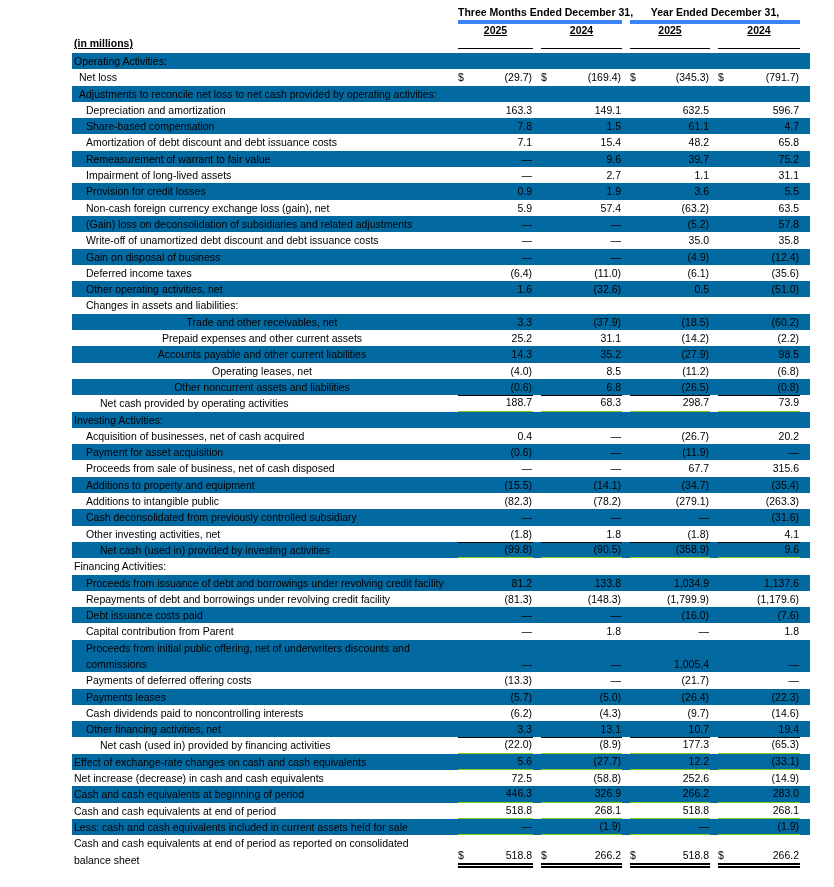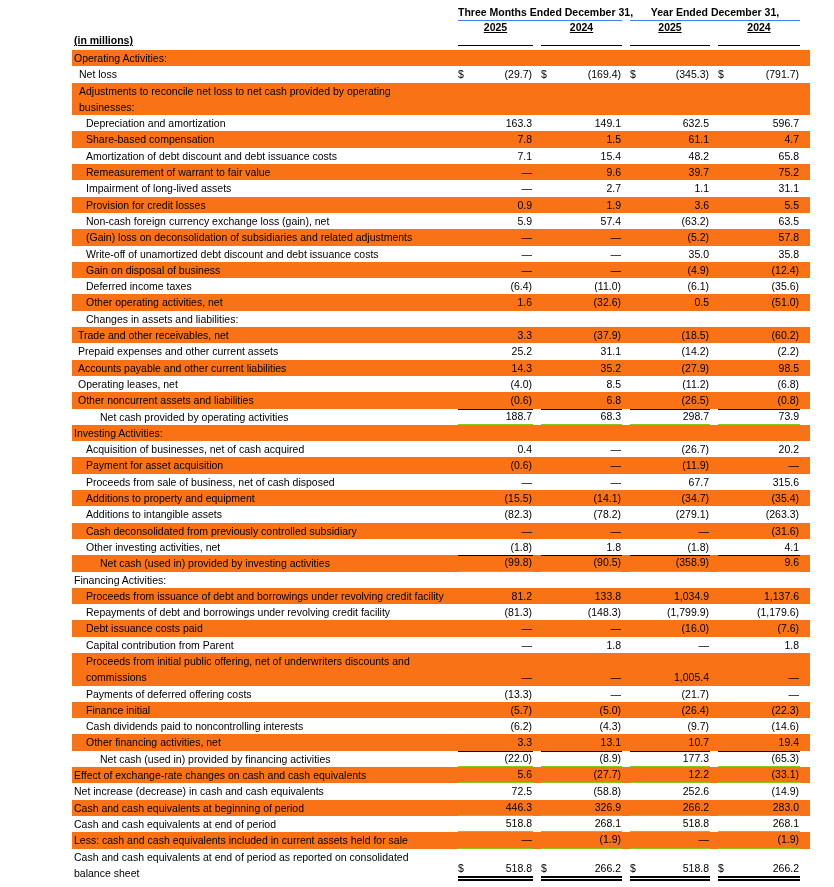--- a/index.html
+++ b/index.html
@@ -14,44 +14,44 @@
   col.c-lbl{width:378px;}
   col.c-n1{width:83px;}
   col.c-n2{width:89px;}
   col.c-n3{width:88px;}
   col.c-n4{width:90px;}
   col.c-sp{width:10px;}
 
   
   tr.hdr-group td{height:15px;vertical-align:bottom;}
   tr.hdr-years td{height:16px;vertical-align:bottom;text-decoration:underline;}
-  .grp-wrap{margin-left:8px;border-bottom:1px solid #3b82f6;text-align:center;font-weight:bold;
+  .grp-wrap{margin-left:8px;border-bottom:4px solid #3b82f6;text-align:center;font-weight:bold;
             white-space:nowrap;padding-bottom:2px;}
   .yr-wrap{margin-left:8px;border-bottom:1px solid #000;text-align:center;font-weight:bold;
            padding-bottom:12px;}
   .inmill{font-weight:bold;padding-left:2px;}
   tr.hdr-spacer td{height:4px;}
 
   
   tbody tr{height:16.3px;}
   tbody td.lbl{vertical-align:top;line-height:16.3px;padding-right:4px;}
   tbody td.num{vertical-align:bottom;}
   .cellwrap{
     margin-left:8px;height:16.3px;line-height:16.3px;box-sizing:border-box;
     display:flex;justify-content:flex-end;align-items:flex-end;padding-right:1px;
   }
   .cellwrap .dollar{margin-right:auto;text-align:left;}
-  .shaded{background:#f97316;}
+  .shaded{background:#0369a1;}
   .rule-top .cellwrap{border-top:1px solid #000;}
   .rule-bottom .cellwrap{border-bottom:1px solid #84cc16;}
   .rule-double .cellwrap{border-bottom:5px double #000;}
   .ind0{padding-left:2px;}
   .ind1{padding-left:7px;}
   .ind2{padding-left:14px;}
-  .ind3{padding-left:6px;}
+  .ind3{padding-left:6px;text-align:center;}
   .ind4{padding-left:28px;margin-top:38px;}
 </style>
 </head>
 <body>
 
 <div id="fs-wrap">
   <table>
     <colgroup>
       <col class="c-lbl">
         <col class="c-n1">
@@ -130,21 +130,21 @@
           </td>
           <td class="num">
             <div class="cellwrap">
               <span class="dollar">$</span>
               <span>(791.7)</span>
             </div>
           </td>
           <td></td>
         </tr>
         <tr class="shaded">
-          <td class="lbl ind1">Adjustments to reconcile net loss to net cash provided by operating businesses:</td>
+          <td class="lbl ind1">Adjustments to reconcile net loss to net cash provided by operating activities:</td>
           <td class="num">
             <div class="cellwrap"></div>
           </td>
           <td class="num">
             <div class="cellwrap"></div>
           </td>
           <td class="num">
             <div class="cellwrap"></div>
           </td>
           <td class="num">
@@ -706,21 +706,21 @@
             </div>
           </td>
           <td class="num">
             <div class="cellwrap">
               <span>(35.4)</span>
             </div>
           </td>
           <td></td>
         </tr>
         <tr>
-          <td class="lbl ind2">Additions to intangible assets</td>
+          <td class="lbl ind2">Additions to intangible public</td>
           <td class="num">
             <div class="cellwrap">
               <span>(82.3)</span>
             </div>
           </td>
           <td class="num">
             <div class="cellwrap">
               <span>(78.2)</span>
             </div>
           </td>
@@ -962,21 +962,21 @@
             </div>
           </td>
           <td class="num">
             <div class="cellwrap">
               <span>—</span>
             </div>
           </td>
           <td></td>
         </tr>
         <tr class="shaded">
-          <td class="lbl ind2">Finance initial</td>
+          <td class="lbl ind2">Payments leases</td>
           <td class="num">
             <div class="cellwrap">
               <span>(5.7)</span>
             </div>
           </td>
           <td class="num">
             <div class="cellwrap">
               <span>(5.0)</span>
             </div>
           </td>

